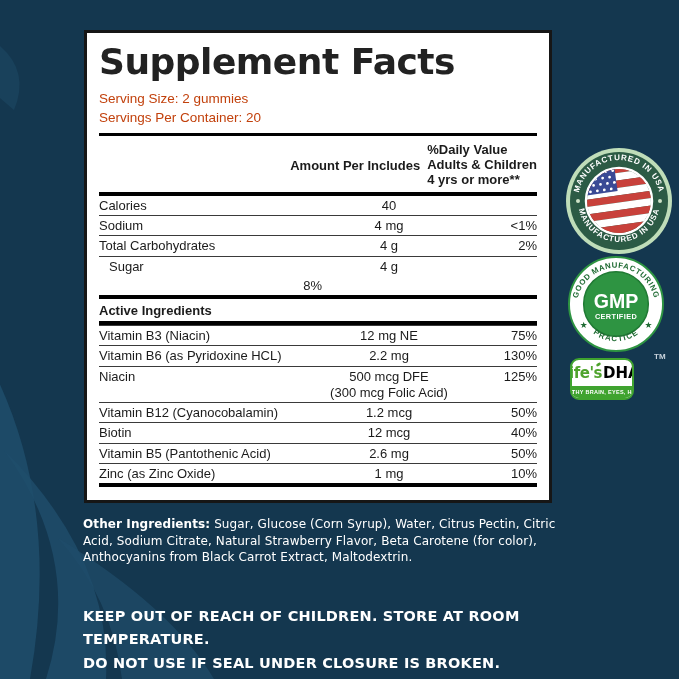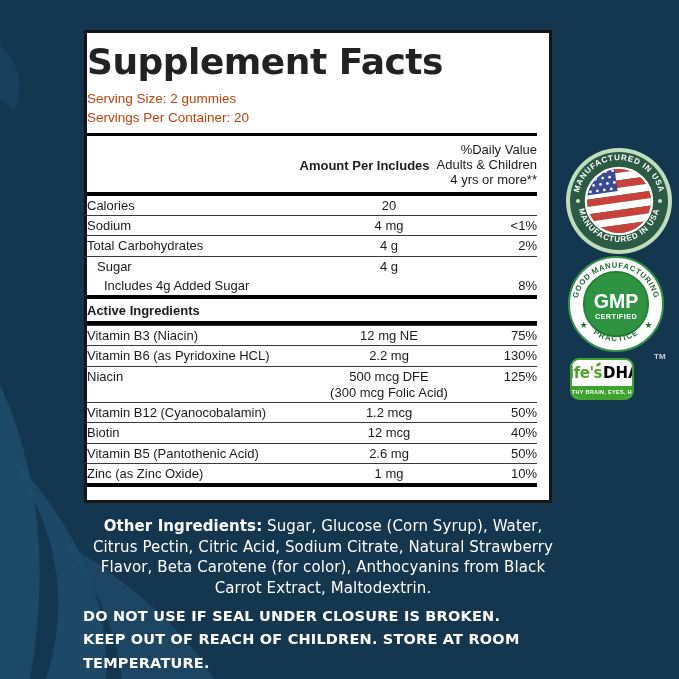--- a/index.html
+++ b/index.html
@@ -6,46 +6,46 @@
   body{
     width:679px;height:679px;position:relative;overflow:hidden;
     background:#14374F;
     font-family:"Liberation Sans",sans-serif;
   }
   .bg-swirl{position:absolute;inset:0;z-index:0;}
   
   .panel{
     position:absolute;left:84px;top:30px;width:468px;height:473px;
     background:#ffffff;border:3px solid #161616;box-sizing:border-box;
-    z-index:2;padding:4px 12px 0 0;color:#1b1b1b;overflow:hidden;
+    z-index:2;padding:4px 12px 0 12px;color:#1b1b1b;overflow:hidden;
   }
   .title{
     font-family:"DejaVu Sans",sans-serif;font-weight:700;
     font-size:36px;letter-spacing:-0.5px;line-height:1.25;color:#222;margin-top:2px;
   }
   .serving{font-size:13.5px;line-height:1.4;color:#c2410c;margin-top:6px;}
   .bar-mid{height:3px;background:#000;margin-top:5px;}
   .bar-thick{height:4px;background:#000;}
   .hdr{display:flex;justify-content:flex-end;align-items:flex-end;padding:6px 0 4px 0;}
   .hdr-amt{font-weight:700;font-size:13px;margin-bottom:15px;margin-right:7px;}
-  .hdr-dv{font-weight:400;font-size:13px;text-align:right;line-height:1.18;}
+  .hdr-dv{font-weight:700;font-size:13px;line-height:1.18;}
   .s-row{display:flex;align-items:flex-start;padding:2px 0 1px 0;font-size:13px;line-height:1.25;}
   .s-name{flex:1;white-space:nowrap;}
   .s-name.ind-1{padding-left:10px;}
   .s-name.ind-2{padding-left:17px;}
   .s-amt{width:150px;text-align:center;}
   .s-amt .amt2{display:block;}
   .s-dv{width:73px;text-align:right;}
   .rule{border-top:1px solid #3a3a3a;height:0;}
   .sec-hdr{font-weight:700;font-size:13px;padding:4px 0 3px 0;}
   
   .other{
     position:absolute;left:83px;top:516px;width:480px;z-index:2;
     font-family:"DejaVu Sans",sans-serif;color:#ffffff;
-    font-size:15px;line-height:1.38;letter-spacing:0.1px;text-align:center;
+    font-size:12px;line-height:1.38;letter-spacing:0.1px;
   }
   .other b{font-weight:700;}
   .warnings{
     position:absolute;left:83px;top:605px;width:500px;z-index:2;
     font-family:"DejaVu Sans",sans-serif;color:#ffffff;font-weight:700;
     font-size:14.5px;line-height:1.62;letter-spacing:0.2px;
   }
   
   .badge{position:absolute;z-index:2;}
   .badge-usa{left:565px;top:147px;width:108px;height:108px;}
@@ -88,21 +88,21 @@
       <div>%Daily Value</div>
       <div>Adults &amp; Children</div>
       <div>4 yrs or more**</div>
     </div>
   </div>
   <div class="bar-thick"></div>
 
   <div id="main-rows">
   <div class="s-row">
     <span class="s-name">Calories</span>
-    <span class="s-amt"><span class="amt1">20</span></span>
+    <span class="s-amt"><span class="amt1">40</span></span>
     <span class="s-dv"></span>
   </div>
 <div class="rule"></div>
   <div class="s-row">
     <span class="s-name">Sodium</span>
     <span class="s-amt"><span class="amt1">4 mg</span></span>
     <span class="s-dv">&lt;1%</span>
   </div>
 <div class="rule"></div>
   <div class="s-row">
@@ -111,21 +111,20 @@
     <span class="s-dv">2%</span>
   </div>
 <div class="rule"></div>
   <div class="s-row">
     <span class="s-name ind-1">Sugar</span>
     <span class="s-amt"><span class="amt1">4 g</span></span>
     <span class="s-dv"></span>
   </div>
 
   <div class="s-row">
-    <span class="s-name ind-2">Includes 4g Added Sugar</span>
     <span class="s-amt"><span class="amt1"></span></span>
     <span class="s-dv">8%</span>
   </div>
 </div>
 
   <div class="bar-thick"></div>
   <div class="sec-hdr">Active Ingredients</div>
   <div class="bar-thick"></div>
 
   <div id="active-rows">
@@ -175,22 +174,22 @@
 
   <div class="bar-thick"></div>
 
 </div>
 
 <div class="other">
   <b>Other Ingredients:</b><span> Sugar, Glucose (Corn Syrup), Water, Citrus Pectin, Citric Acid, Sodium Citrate, Natural Strawberry Flavor, Beta Carotene (for color), Anthocyanins from Black Carrot Extract, Maltodextrin.</span>
 </div>
 
 <div class="warnings">
+  <div>KEEP OUT OF REACH OF CHILDREN. STORE AT ROOM TEMPERATURE.</div>
   <div>DO NOT USE IF SEAL UNDER CLOSURE IS BROKEN.</div>
-  <div>KEEP OUT OF REACH OF CHILDREN. STORE AT ROOM TEMPERATURE.</div>
 </div>
 
 <svg class="badge badge-usa" viewBox="0 0 108 108" aria-hidden="true">
   <defs>
     <path id="usaArcT" d="M 13,54 A 41,41 0 0 1 95,54"></path>
     <path id="usaArcB" d="M 13,54 A 41,41 0 0 0 95,54"></path>
     <clipPath id="flagClip">
         <circle cx="54" cy="54" r="32"></circle>
       </clipPath>
   </defs>

